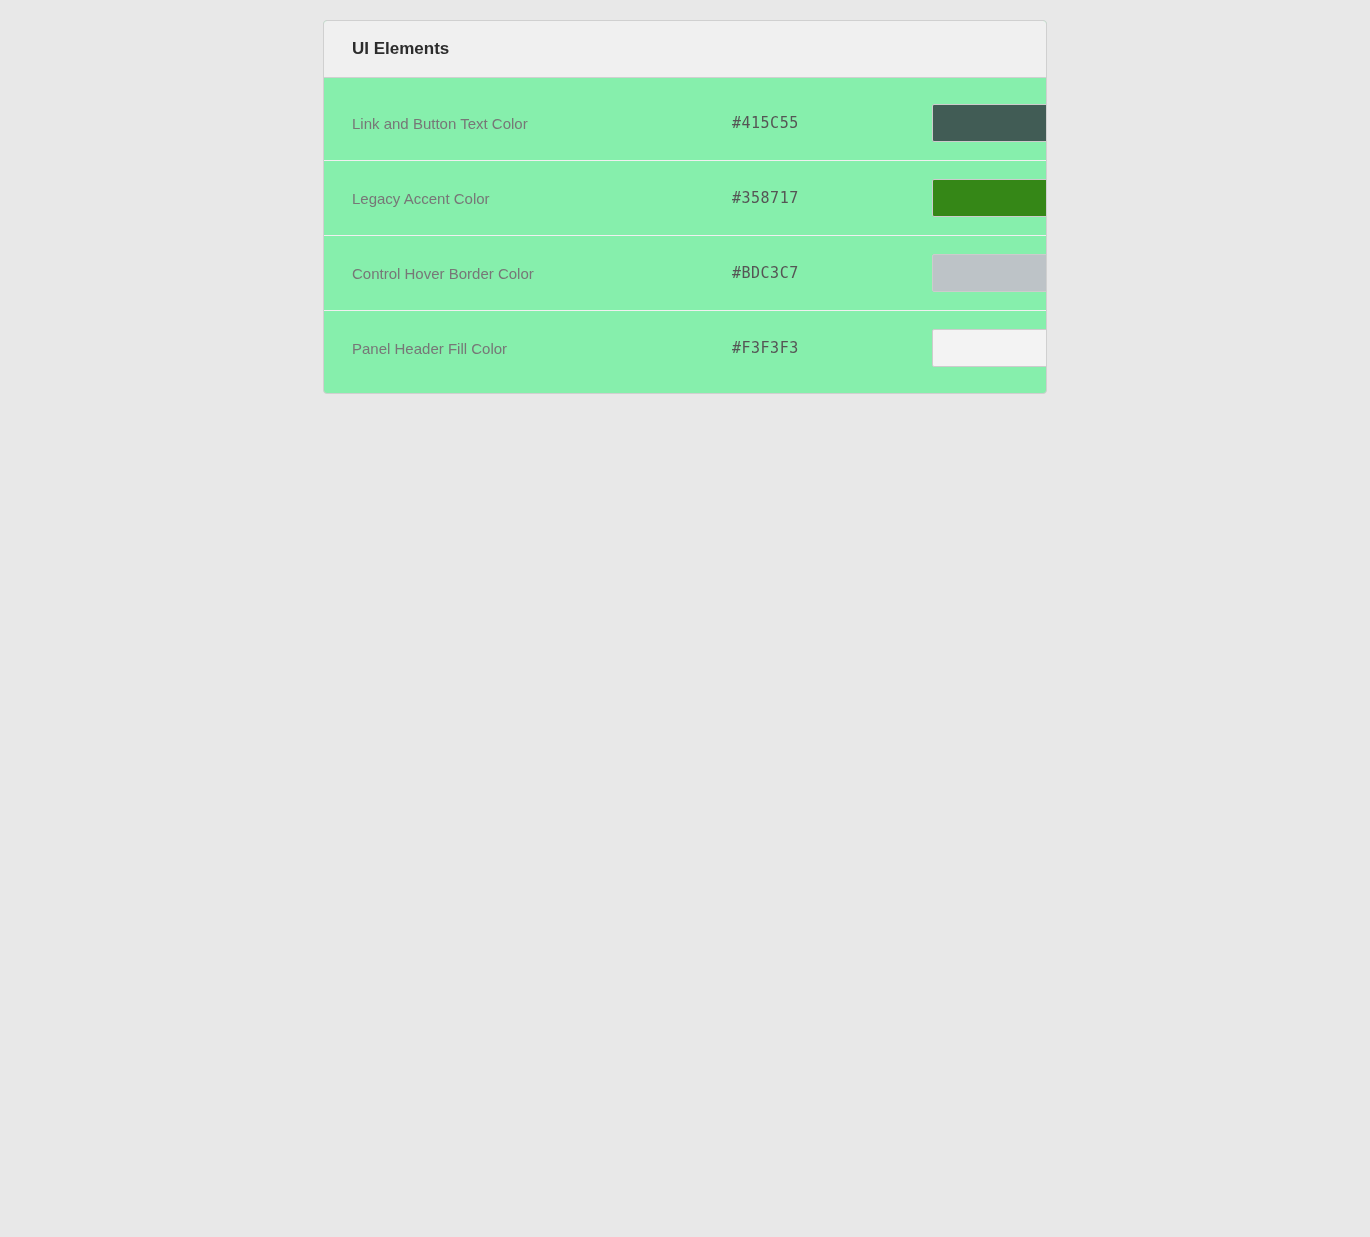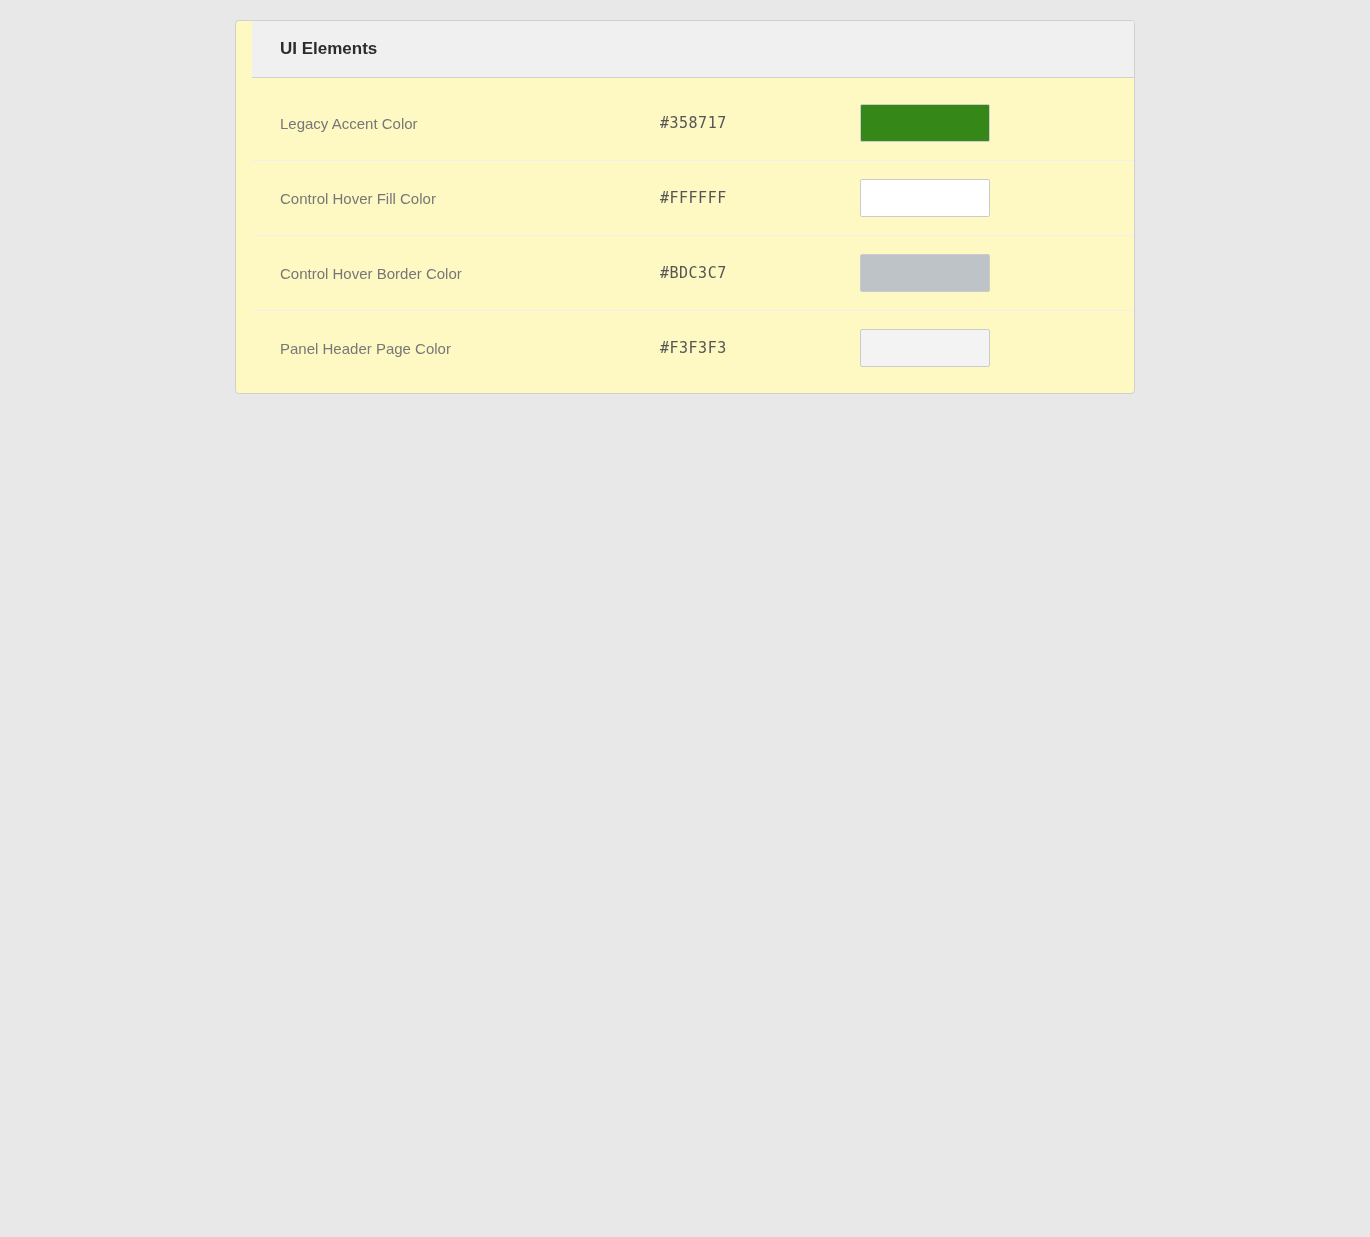--- a/index.html
+++ b/index.html
@@ -12,26 +12,25 @@
       background: #e8e8e8;
       font-family: -apple-system, BlinkMacSystemFont, 'Segoe UI', Arial, sans-serif;
       display: flex;
       justify-content: center;
       align-items: flex-start;
       padding: 20px;
       min-height: 100vh;
     }
 
     .panel {
-      background: #fef9c3;
+      background: #86efac;
       border: 1px solid #d0d0d0;
       border-radius: 4px;
-      width: 900px;
+      width: 724px;
       overflow: hidden;
-      padding-left: 16px;
     }
 
     .panel-header {
       background: #f0f0f0;
       border-bottom: 1px solid #d0d0d0;
       padding: 18px 28px;
     }
 
     .panel-header-title {
       font-size: 17px;
@@ -77,34 +76,34 @@
     }
   </style>
 </head>
 <body>
 
 <div class="panel">
   <div class="panel-header">
     <span class="panel-header-title">UI Elements</span>
   </div>
   <div class="panel-body" id="rows-container">
+  <div class="color-row">
+        <div class="color-label">Link and Button Text Color</div>
+        <div class="color-hex">#415C55</div>
+        <div class="color-swatch" style="background-color: rgb(65, 92, 85);"></div>
+      </div>
       <div class="color-row">
         <div class="color-label">Legacy Accent Color</div>
         <div class="color-hex">#358717</div>
         <div class="color-swatch" style="background-color: rgb(53, 135, 23);"></div>
-      </div>
-      <div class="color-row">
-        <div class="color-label">Control Hover Fill Color</div>
-        <div class="color-hex">#FFFFFF</div>
-        <div class="color-swatch" style="background-color: rgb(255, 255, 255);"></div>
       </div>
       <div class="color-row">
         <div class="color-label">Control Hover Border Color</div>
         <div class="color-hex">#BDC3C7</div>
         <div class="color-swatch" style="background-color: rgb(189, 195, 199);"></div>
       </div>
       <div class="color-row">
-        <div class="color-label">Panel Header Page Color</div>
+        <div class="color-label">Panel Header Fill Color</div>
         <div class="color-hex">#F3F3F3</div>
         <div class="color-swatch" style="background-color: rgb(243, 243, 243);"></div>
       </div>
     </div>
 </div>
 
 </body></html>

